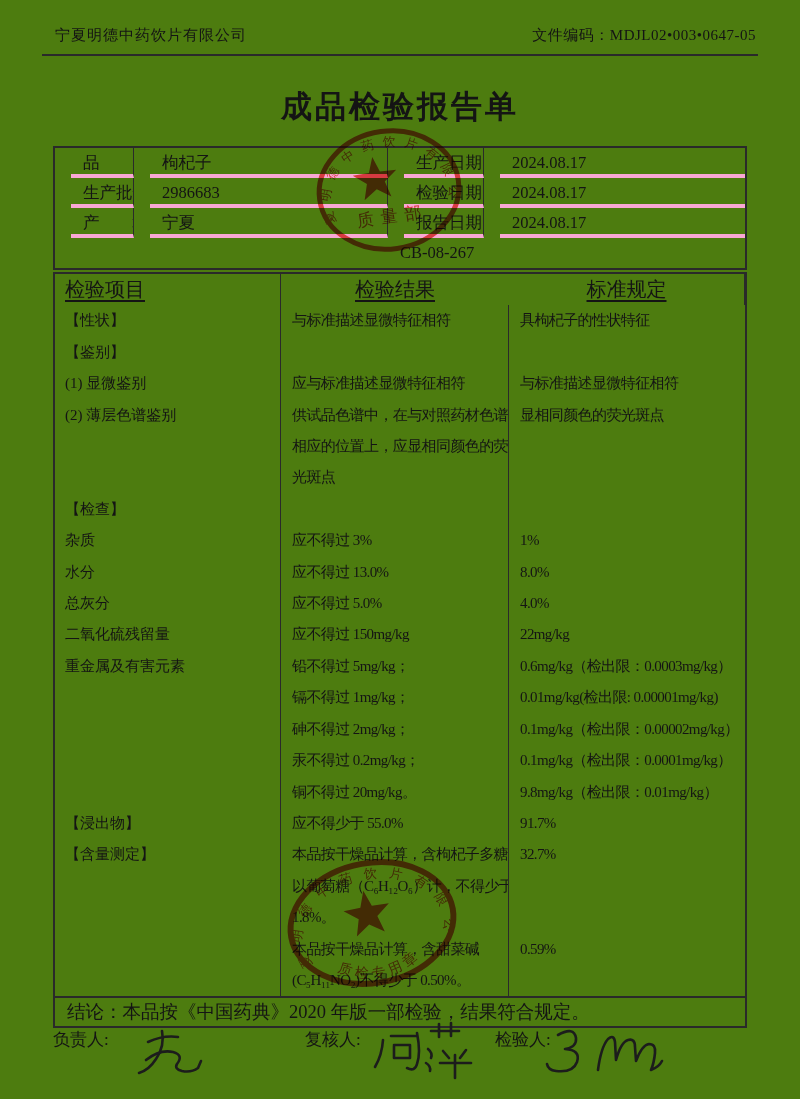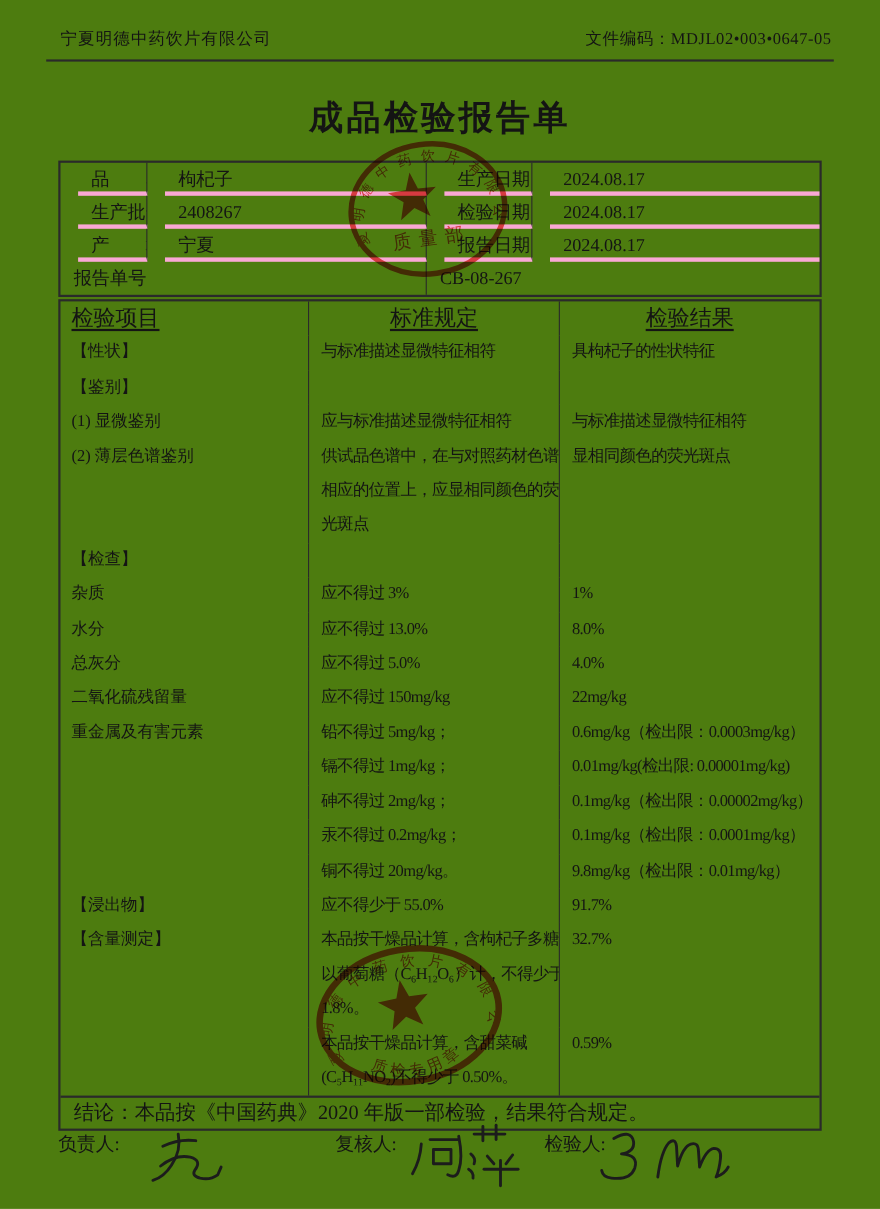--- a/index.html
+++ b/index.html
@@ -66,42 +66,41 @@
 
   <div class="doc-title">成品检验报告单</div>
 
   <div class="info-table">
     <div class="icell br bb">品　　名</div>
     <div class="icell br bb">枸杞子</div>
     <div class="icell br bb">生产日期</div>
     <div class="icell bb">2024.08.17</div>
 
     <div class="icell br bb">生产批号</div>
-    <div class="icell br bb">2408267</div>
+    <div class="icell br bb">2986683</div>
     <div class="icell br bb">检验日期</div>
     <div class="icell bb">2024.08.17</div>
 
     <div class="icell br bb">产　　地</div>
     <div class="icell br bb">宁夏</div>
     <div class="icell br bb">报告日期</div>
     <div class="icell bb">2024.08.17</div>
 
-    <div class="icell br span2a">报告单号</div>
     <div class="icell span2b">CB-08-267</div>
   </div>
 
   <div class="main-table">
     <div class="cell c1 hcell">
       <div class="ln"><span class="u">检验项目</span></div>
     </div>
+    <div class="cell c3 hcell">
+      <div class="ln"><span class="u">检验结果</span></div>
+    </div>
     <div class="cell c2 hcell">
       <div class="ln"><span class="u">标准规定</span></div>
-    </div>
-    <div class="cell c3 hcell">
-      <div class="ln"><span class="u">检验结果</span></div>
     </div>
 
     <div class="cell c1">
         <div class="ln">【性状】</div>
       </div>
       <div class="cell c2">
         <div class="ln">与标准描述显微特征相符</div>
       </div>
       <div class="cell c3">
         <div class="ln">具枸杞子的性状特征</div>

